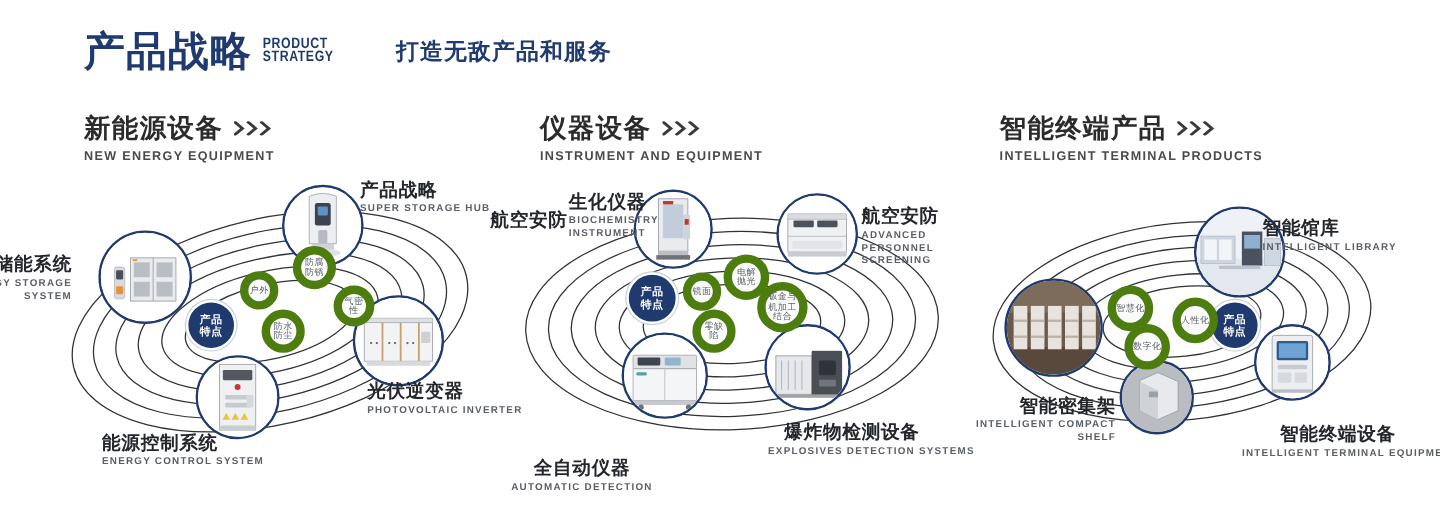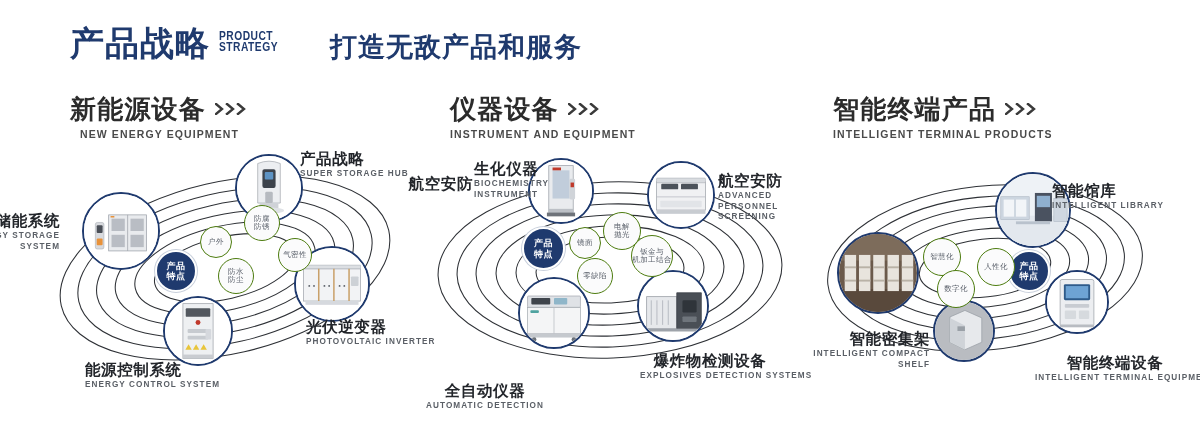--- a/index.html
+++ b/index.html
@@ -17,28 +17,28 @@
     line-height:1;
   }
   .hdr-en{
     margin-left:9px;margin-bottom:2px;
     color:#1f3a6e;font-weight:bold;font-size:12.5px;
     line-height:11.5px;letter-spacing:0.6px;
     transform:scaleX(.82);transform-origin:left bottom;
   }
   .hdr-sub{
     position:absolute;left:330px;top:34px;
-    font-size:27px;font-weight:bold;color:#1f3a6e;letter-spacing:1px;line-height:1;
+    font-size:19px;font-weight:bold;color:#1f3a6e;letter-spacing:1px;line-height:1;
   }
 
   
   .sec-h{position:absolute;}
   .sec-h .row{display:flex;align-items:center;}
   .sec-h .cn{
-    font-size:26px;font-weight:bold;color:#2b2b2b;letter-spacing:1.2px;line-height:1;
+    font-size:22px;font-weight:bold;color:#2b2b2b;letter-spacing:1.2px;line-height:1;
   }
   .sec-h .chev{margin-left:9px;display:flex;align-items:center;color:#3a3a3a;}
   .sec-h .chev svg{display:block;}
   .sec-h .en{
     margin-top:7px;font-size:10.5px;color:#4a4a4a;letter-spacing:1.1px;
     font-weight:600;line-height:1;text-align:center;
   }
 
   
   .cluster{position:absolute;}
@@ -52,21 +52,21 @@
     box-sizing:border-box;
   }
 
   
   .bub{
     position:absolute;border-radius:50%;box-sizing:border-box;
     display:flex;align-items:center;justify-content:center;text-align:center;
     line-height:1.12;
   }
   .bub.light{
-    background:#fbfbfc;border:1px solid #4d7c0f;color:#5b616b;
+    background:#fbfbfc;border:7px solid #4d7c0f;color:#5b616b;
     font-size:7.5px;letter-spacing:.4px;
   }
   .bub.main{
     background:#1f3a6e;border:2px solid #ffffff;color:#ffffff;
     font-weight:bold;font-size:9px;letter-spacing:.5px;
     box-shadow:0 0 0 1px #c9d0dc;
   }
 
   
   .lab{position:absolute;}

